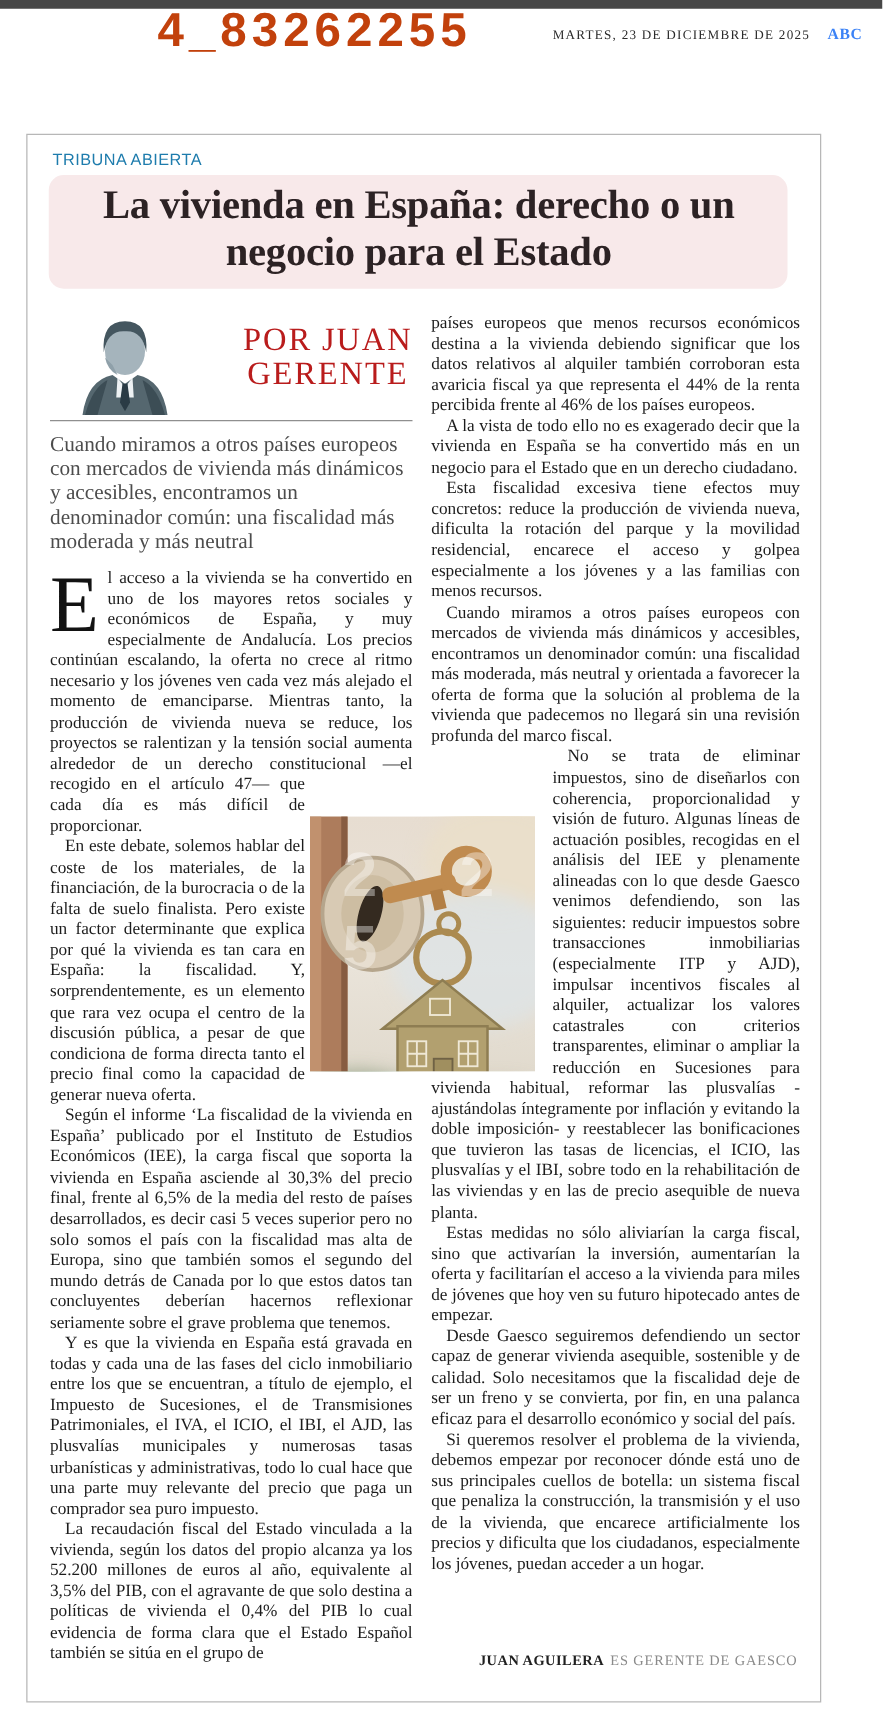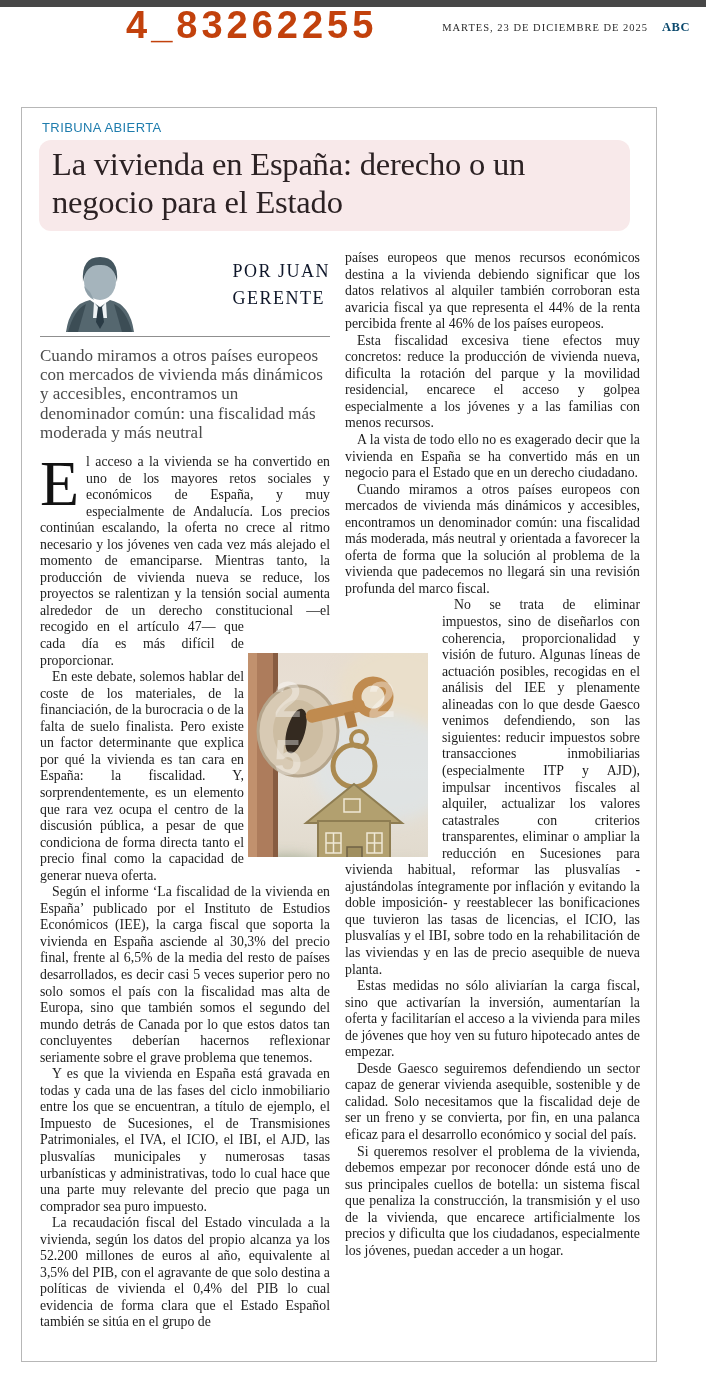--- a/index.html
+++ b/index.html
@@ -6,47 +6,47 @@
   body{
     width:706px;height:1380px;position:relative;background:#ffffff;
     font-family:"Liberation Serif", serif;color:#1c1c1c;overflow:hidden;
   }
   .topbar{position:absolute;top:0;left:0;width:706px;height:7px;background:#474747;}
   .watermark-top{
     position:absolute;left:126px;top:4px;font-family:"Liberation Sans",sans-serif;
     font-size:38px;font-weight:700;color:#c2410c;letter-spacing:4px;user-select:none;
   }
   .masthead{position:absolute;top:20px;right:16px;font-size:10.5px;letter-spacing:1px;color:#2b2b2b;}
-  .masthead .brand{font-weight:700;font-size:12.5px;margin-left:14px;letter-spacing:0.5px;color:#0c4a6e;}
+  .masthead .brand{font-weight:700;font-size:12.5px;margin-left:14px;letter-spacing:0.5px;color:#3b82f6;}
 
   .article-box{
     position:absolute;left:21px;top:107px;width:634px;height:1253px;
     border:1.5px solid #b7b7b7;background:#fff;
   }
   .kicker{
     position:absolute;left:20px;top:12px;font-family:"Liberation Sans",sans-serif;
     font-weight:400;font-size:13px;color:#1e7cad;letter-spacing:0.4px;
   }
   .headline-wrap{
     position:absolute;left:17px;top:32px;width:566px;background:#f8e9ea;
     border-radius:12px;padding:5px 12px 10px 13px;
   }
   .headline{
-    font-size:32.5px;font-weight:400;line-height:38px;color:#2c2224;letter-spacing:-0.2px;
+    font-size:32.5px;font-weight:700;line-height:38px;color:#2c2224;letter-spacing:-0.2px;text-align:center;
   }
 
   .col{position:absolute;top:142px;}
   .col-left{left:18px;width:290px;}
   .col-right{left:323px;width:295px;}
 
   .byline-row{position:relative;height:86px;}
   .author-photo{position:absolute;left:16px;top:2px;width:88px;height:80px;}
   .byline-name{
-    position:absolute;right:0;top:8px;text-align:left;font-size:18px;
-    letter-spacing:1.5px;color:#0f172a;line-height:27px;
+    position:absolute;right:0;top:8px;text-align:center;font-size:26px;
+    letter-spacing:1.5px;color:#b91c1c;line-height:27px;
   }
   .byline-rule{border:none;border-top:1px solid #8f8f8f;margin:0;}
 
   .standfirst{margin:9px 0 0 0;font-size:17px;line-height:19.2px;color:#4c4c4c;text-align:left;}
 
   .body-flow{margin-top:12px;}
   .bp{font-size:13.8px;line-height:16.55px;text-align:justify;margin:0;hyphens:auto;-webkit-hyphens:auto;}
   .bp.indent{text-indent:12px;}
   .dropcap{
     float:left;font-size:64px;line-height:50px;padding:5px 7px 0 0;color:#121212;
@@ -112,29 +112,32 @@
       <p class="bp"><span class="dropcap">E</span><span>l acceso a la vivienda se ha convertido en uno de los mayores retos sociales y económicos de España, y muy especialmente de Andalucía. Los precios continúan escalando, la oferta no crece al ritmo necesario y los jóvenes ven cada vez más alejado el momento de emanciparse. Mientras tanto, la producción de vivienda nueva se reduce, los proyectos se ralentizan y la tensión social aumenta alrededor de un derecho constitucional —el recogido en el </span><span class="push-right"></span><span>artículo 47— que cada día es más difícil de proporcionar.</span></p>
       <p class="bp indent">En este debate, solemos hablar del coste de los materiales, de la financiación, de la burocracia o de la falta de suelo finalista. Pero existe un factor determinante que explica por qué la vivienda es tan cara en España: la fiscalidad. Y, sorprendentemente, es un elemento que rara vez ocupa el centro de la discusión pública, a pesar de que condiciona de forma directa tanto el precio final como la capacidad de generar nueva oferta.</p>
       <p class="bp indent">Según el informe ‘La fiscalidad de la vivienda en España’ publicado por el Instituto de Estudios Económicos (IEE), la carga fiscal que soporta la vivienda en España asciende al 30,3% del precio final, frente al 6,5% de la media del resto de países desarrollados, es decir casi 5 veces superior pero no solo somos el país con la fiscalidad mas alta de Europa, sino que también somos el segundo del mundo detrás de Canada por lo que estos datos tan concluyentes deberían hacernos reflexionar seriamente sobre el grave problema que tenemos.</p>
       <p class="bp indent">Y es que la vivienda en España está gravada en todas y cada una de las fases del ciclo inmobiliario entre los que se encuentran, a título de ejemplo, el Impuesto de Sucesiones, el de Transmisiones Patrimoniales, el IVA, el ICIO, el IBI, el AJD, las plusvalías municipales y numerosas tasas urbanísticas y administrativas, todo lo cual hace que una parte muy relevante del precio que paga un comprador sea puro impuesto.</p>
       <p class="bp indent">La recaudación fiscal del Estado vinculada a la vivienda, según los datos del propio alcanza ya los 52.200 millones de euros al año, equivalente al 3,5% del PIB, con el agravante de que solo destina a políticas de vivienda el 0,4% del PIB lo cual evidencia de forma clara que el Estado Español también se sitúa en el grupo de</p>
     </div>
   </div>
 
   <div class="col col-right">
     <p class="bp">países europeos que menos recursos económicos destina a la vivienda debiendo significar que los datos relativos al alquiler también corroboran esta avaricia fiscal ya que representa el 44% de la renta percibida frente al 46% de los países europeos.</p>
+    <p class="bp indent">A la vista de todo ello no es exagerado decir que la vivienda en España se ha convertido más en un negocio para el Estado que en un derecho ciudadano.</p>
     <p class="bp indent">Esta fiscalidad excesiva tiene efectos muy concretos: reduce la producción de vivienda nueva, dificulta la rotación del parque y la movilidad residencial, encarece el acceso y golpea especialmente a los jóvenes y a las familias con menos recursos.</p>
-    <p class="bp indent">A la vista de todo ello no es exagerado decir que la vivienda en España se ha convertido más en un negocio para el Estado que en un derecho ciudadano.</p>
     <p class="bp indent">Cuando miramos a otros países europeos con mercados de vivienda más dinámicos y accesibles, encontramos un denominador común: una fiscalidad más moderada, más neutral y orientada a favorecer la oferta de forma que la solución al problema de la vivienda que padecemos no llegará sin una revisión profunda del marco fiscal.</p>
     <p class="bp indent"><span class="push-left"></span><span>No se trata de eliminar impuestos, sino de diseñarlos con coherencia, proporcionalidad y visión de futuro. Algunas líneas de actuación posibles, recogidas en el análisis del IEE y plenamente alineadas con lo que desde Gaesco venimos defendiendo, son las siguientes: reducir impuestos sobre transacciones inmobiliarias (especialmente ITP y AJD), impulsar incentivos fiscales al alquiler, actualizar los valores catastrales con criterios transparentes, eliminar o ampliar la reducción en Sucesiones para vivienda habitual, reformar las plusvalías -ajustándolas íntegramente por inflación y evitando la doble imposición- y reestablecer las bonificaciones que tuvieron las tasas de licencias, el ICIO, las plusvalías y el IBI, sobre todo en la rehabilitación de las viviendas y en las de precio asequible de nueva planta.</span></p>
     <p class="bp indent">Estas medidas no sólo aliviarían la carga fiscal, sino que activarían la inversión, aumentarían la oferta y facilitarían el acceso a la vivienda para miles de jóvenes que hoy ven su futuro hipotecado antes de empezar.</p>
     <p class="bp indent">Desde Gaesco seguiremos defendiendo un sector capaz de generar vivienda asequible, sostenible y de calidad. Solo necesitamos que la fiscalidad deje de ser un freno y se convierta, por fin, en una palanca eficaz para el desarrollo económico y social del país.</p>
     <p class="bp indent">Si queremos resolver el problema de la vivienda, debemos empezar por reconocer dónde está uno de sus principales cuellos de botella: un sistema fiscal que penaliza la construcción, la transmisión y el uso de la vivienda, que encarece artificialmente los precios y dificulta que los ciudadanos, especialmente los jóvenes, puedan acceder a un hogar.</p>
   </div>
 
+  <div class="credit">
+    <span class="credit-name">JUAN AGUILERA</span><span class="credit-role">ES GERENTE DE GAESCO</span>
+  </div>
 </div>
 
 <div class="article-photo">
   <svg width="180" height="244" viewBox="0 0 180 244" xmlns="http://www.w3.org/2000/svg">
     <defs>
       <linearGradient id="bg" x1="0" y1="0" x2="0" y2="1">
         <stop offset="0" stop-color="#e7ddd1"></stop>
         <stop offset="0.5" stop-color="#e9e3d9"></stop>
         <stop offset="1" stop-color="#ddd6c8"></stop>
       </linearGradient>

